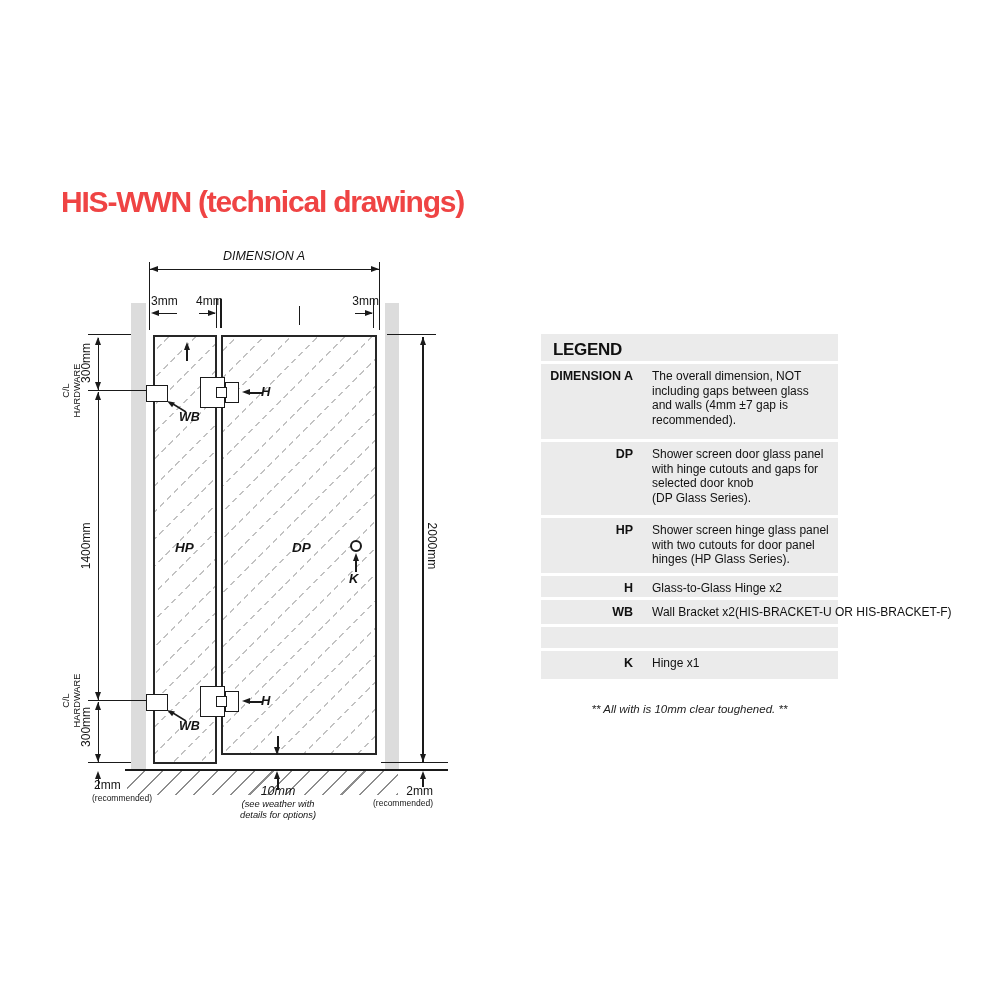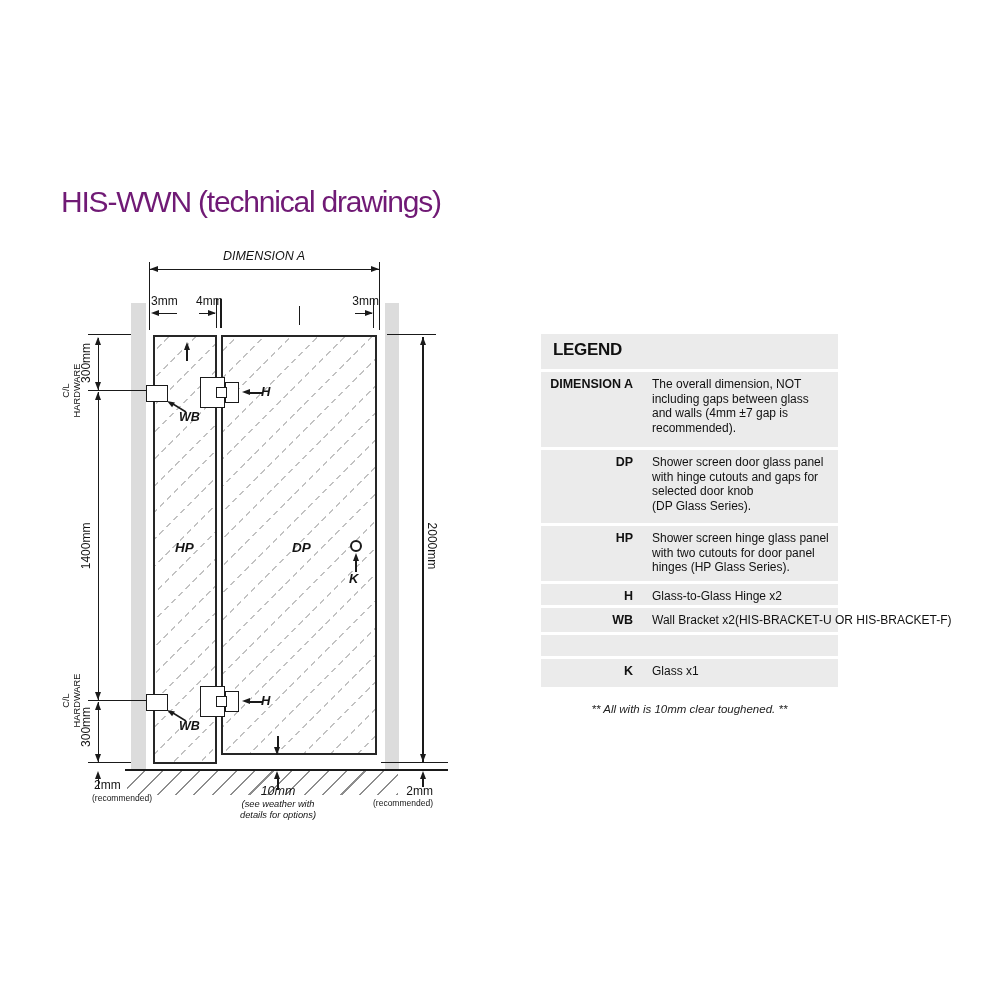--- a/index.html
+++ b/index.html
@@ -21,24 +21,24 @@
   .ah-right{border-top:3.5px solid transparent;border-bottom:3.5px solid transparent;border-left:8px solid #1a1a1a;}
   .wall{position:absolute;background:#dcdcdc;}
   .glass{position:absolute;box-sizing:border-box;border:2px solid #262626;background-color:#fff;
      background-image:
        repeating-linear-gradient(45deg,#fff 0 4px,rgba(255,255,255,0) 4px 10px),
        repeating-linear-gradient(135deg,transparent 0 9px,#c2c2c2 9px 10.4px,transparent 10.4px 19px);}
   .hatch{position:absolute;
      background-image:repeating-linear-gradient(135deg,transparent 0 11.5px,#8d8d8d 11.5px 13px);}
   .fitting{position:absolute;box-sizing:border-box;background:#fff;border:1.6px solid #1a1a1a;}
   .knob{border-radius:50%;}
-  .title{position:absolute;font-weight:normal;font-size:30px;letter-spacing:-1.2px;color:#701a75;}
+  .title{position:absolute;font-weight:bold;font-size:30px;letter-spacing:-1.2px;color:#ef4444;}
   
   .legend{position:absolute;left:541px;top:334px;width:297px;background:#ebebeb;}
-  .lg-header{height:35px;padding:6px 12px 0 12px;font-size:17px;font-weight:bold;letter-spacing:-0.3px;box-sizing:border-box;}
+  .lg-header{height:27px;padding:6px 12px 0 12px;font-size:17px;font-weight:bold;letter-spacing:-0.3px;box-sizing:border-box;}
   .lg-row{display:flex;border-top:3px solid #fff;box-sizing:border-box;}
   .lg-term{width:92px;text-align:right;font-weight:bold;font-size:12.5px;padding-top:5px;flex:none;}
   .lg-desc{margin-left:19px;width:186px;flex:none;font-size:12px;line-height:14.6px;padding-top:5px;white-space:pre-line;}
   .lg-desc.nowrap{white-space:pre;}
   .footnote{position:absolute;left:541px;top:703px;width:297px;text-align:center;
             font-style:italic;font-size:11.5px;color:#222;}
 </style>
 </head>
 <body>
 
@@ -195,18 +195,18 @@
     <div class="lg-row" style="height:27px;">
       <div class="lg-term">WB</div>
       <div class="lg-desc nowrap">Wall Bracket x2(HIS-BRACKET-U OR HIS-BRACKET-F)</div>
     </div>
     <div class="lg-row" style="height:24px;">
       <div class="lg-term"></div>
       <div class="lg-desc"></div>
     </div>
     <div class="lg-row" style="height:31px;">
       <div class="lg-term">K</div>
-      <div class="lg-desc">Glass x1</div>
+      <div class="lg-desc">Hinge x1</div>
     </div>
   </div>
   <div class="footnote">** All with is 10mm clear toughened. **</div>
 
 </div>
 
 </body></html>

